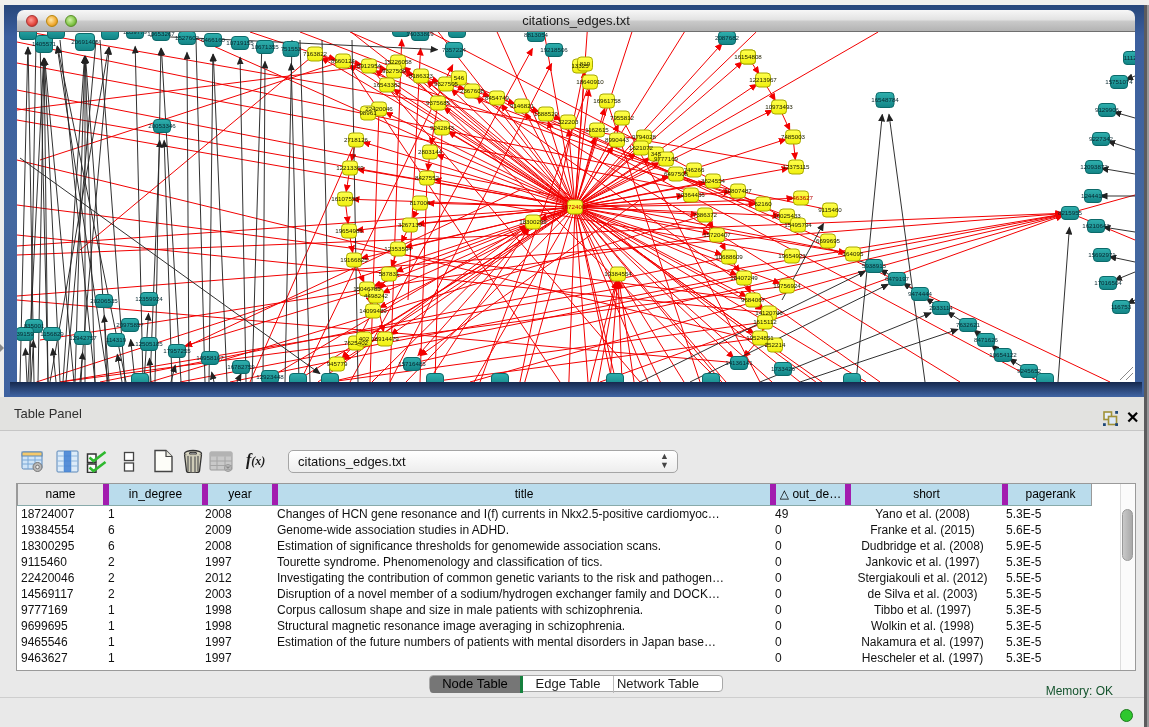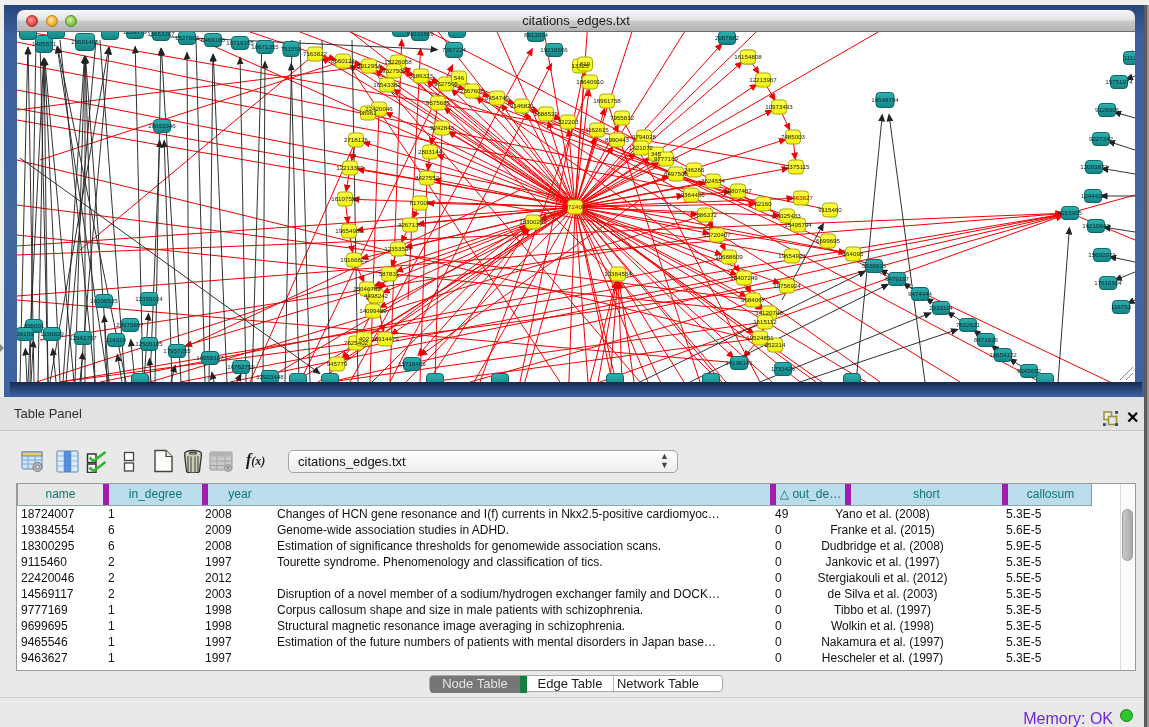--- a/index.html
+++ b/index.html
@@ -24,39 +24,39 @@
 #winshadow{left:10px;top:382px;width:1132px;height:15px;background:linear-gradient(#16294e,rgba(40,70,125,0) 95%)}
 
 #panel{left:0;top:397px;width:1149px;height:330px;background:#e9e9e9}
 #paneltitle{left:0;top:397px;width:1149px;height:34px;background:#e2e2e0;border-bottom:1px solid #c6c6c6}
 #paneltitle span{position:absolute;left:14px;top:9px;font-size:13px;color:#2f2f2f}
 #pclose{left:1126px;top:408px;font-size:16px;font-weight:bold;color:#000}
 #dropdown{left:288px;top:450px;width:390px;height:23px;background:linear-gradient(#fff,#ededed);
  border:1px solid #a5a5a5;border-radius:5px;font-size:13px;color:#111;line-height:21px;padding-left:9px}
 #ddarrows{left:660px;top:452px;font-size:9px;color:#444;letter-spacing:0;line-height:9px;text-align:center}
 
-#thead{left:17px;top:483px;width:1075px;height:23px;background:#badcec;border:1px solid #999;border-bottom:1px solid #8aa;font-size:12px;color:#0f766e}
+#thead{left:17px;top:483px;width:1075px;height:23px;background:#badcec;border:1px solid #999;border-bottom:1px solid #8aa;font-size:12px;color:#000000}
 #thead span{position:absolute;top:0;text-align:center;border-left:6px solid #a21caf;height:21px;line-height:21px}
 #tbl{left:16px;top:483px;width:1120px;height:188px;border:1px solid #9a9a9a;background:#fff}
 .trow{position:absolute;left:17px;width:1103px;height:16px;font-size:12px;color:#111;white-space:nowrap}
 .trow span{position:absolute;top:1px}
 .c1{left:4px}.c2{left:91px}.c3{left:188px}.c4{left:260px}.c5{left:758px}
-.c6{left:787px;width:157px;text-align:center}.c7{left:989px}
+.c6{left:827px;width:157px;text-align:center}.c7{left:989px}
 
 #sbtrack{left:1120px;top:484px;width:15px;height:186px;background:#fbfbfb;border-left:1px solid #ddd}
 #sbthumb{left:1122px;top:509px;width:11px;height:52px;background:linear-gradient(90deg,#c9c9c9,#a9a9a9);border-radius:6px;border:1px solid #999}
 
 #tabs{left:429px;top:675px;width:294px;height:17px;border:1px solid #a8a8a8;border-radius:4px;background:#fff;font-size:13px;color:#1c1c1c}
 #tabs span{position:absolute;top:0px;height:17px;line-height:16px;text-align:center}
-#tab1{left:0;width:90px;background:#767676;color:#e5e5e5;border-radius:3px 0 0 3px}
-#tab2{left:90px;width:93px;border-left:7px solid #15803d}
+#tab1{left:0;width:90px;background:#767676;color:#000000;border-radius:3px 0 0 3px}
+#tab2{left:90px;width:93px;border-left:3px solid #15803d}
 #tab3{left:183px;width:89px;border-left:1px solid #bbb}
 
 #statline{left:0;top:697px;width:1149px;height:1px;background:#cecece}
-#memtxt{right:36px;top:710px;white-space:nowrap;font-size:16px;color:#6d28d9}
+#memtxt{right:36px;top:684px;white-space:nowrap;font-size:12px;color:#14532d}
 #memdot{left:1120px;top:709px;width:13px;height:13px;border-radius:50%;background:#2ec72e;border:1.5px solid #1d7a1d}
 #lgrip{left:0;top:344px;width:0;height:0;border-top:4px solid transparent;border-bottom:4px solid transparent;border-left:4px solid #8a8a8a}
 </style></head>
 <body>
 <div id="topstrip" class="abs"></div>
 <div id="desktop" class="abs"></div>
 <div id="leftstrip" class="abs"></div>
 <div id="winshadow" class="abs"></div>
 <div id="canvas" class="abs">
     <svg width="1118" height="350" viewBox="17 32 1118 350" style="position:absolute;left:0;top:0">
@@ -706,23 +706,24 @@
 <path d="M17.5 16.5l3 3M20.5 16.5l-3 3" stroke="#888" stroke-width="1.2"></path>
 </svg>
 <div class="abs" style="left:246px;top:451px;font-family:'Liberation Serif',serif;font-style:italic;font-weight:bold;font-size:16px;color:#1a1a1a"><i>f</i><span style="font-size:12px">(x)</span></div>
 <div id="dropdown" class="abs">citations_edges.txt</div>
 <div id="ddarrows" class="abs">▲<br>▼</div>
 <div id="tbl" class="abs"></div>
 <div id="thead" class="abs">
 <span style="left:0;width:85px;border-left:none;background:#e7e7e7">name</span>
 <span style="left:85px;width:99px">in_degree</span>
 <span style="left:184px;width:70px">year</span>
+<span style="left:254px;width:498px">title</span>
 <span style="left:752px;width:75px">△ out_de…</span>
 <span style="left:827px;width:157px">short</span>
-<span style="left:984px;width:91px">callosum</span>
+<span style="left:984px;width:91px">pagerank</span>
 </div>
 <div class="trow" style="top:506px">
     <span class="c1">18724007</span>
     <span class="c2">1</span>
     <span class="c3">2008</span>
     <span class="c4">Changes of HCN gene resonance and I(f) currents in Nkx2.5-positive cardiomyoc…</span>
     <span class="c5">49</span>
     <span class="c6">Yano et al. (2008)</span>
     <span class="c7">5.3E-5</span>
   </div>
@@ -750,20 +751,21 @@
     <span class="c3">1997</span>
     <span class="c4">Tourette syndrome. Phenomenology and classification of tics.</span>
     <span class="c5">0</span>
     <span class="c6">Jankovic et al. (1997)</span>
     <span class="c7">5.3E-5</span>
   </div>
 <div class="trow" style="top:570px">
     <span class="c1">22420046</span>
     <span class="c2">2</span>
     <span class="c3">2012</span>
+    <span class="c4">Investigating the contribution of common genetic variants to the risk and pathogen…</span>
     <span class="c5">0</span>
     <span class="c6">Stergiakouli et al. (2012)</span>
     <span class="c7">5.5E-5</span>
   </div>
 <div class="trow" style="top:586px">
     <span class="c1">14569117</span>
     <span class="c2">2</span>
     <span class="c3">2003</span>
     <span class="c4">Disruption of a novel member of a sodium/hydrogen exchanger family and DOCK…</span>
     <span class="c5">0</span>

